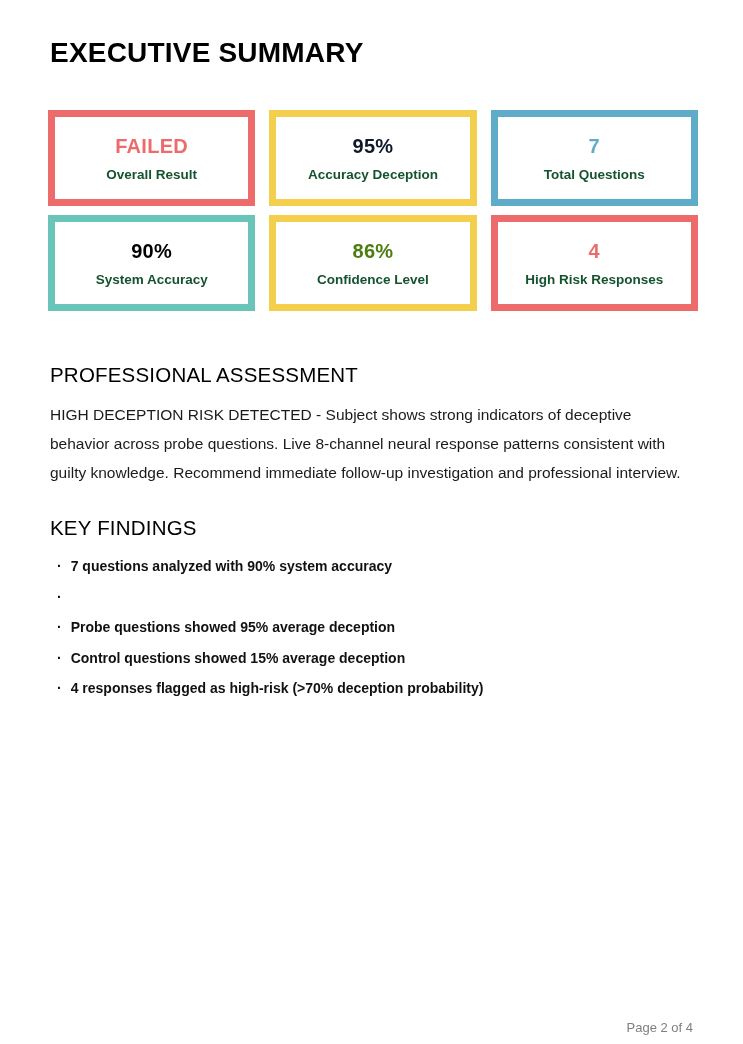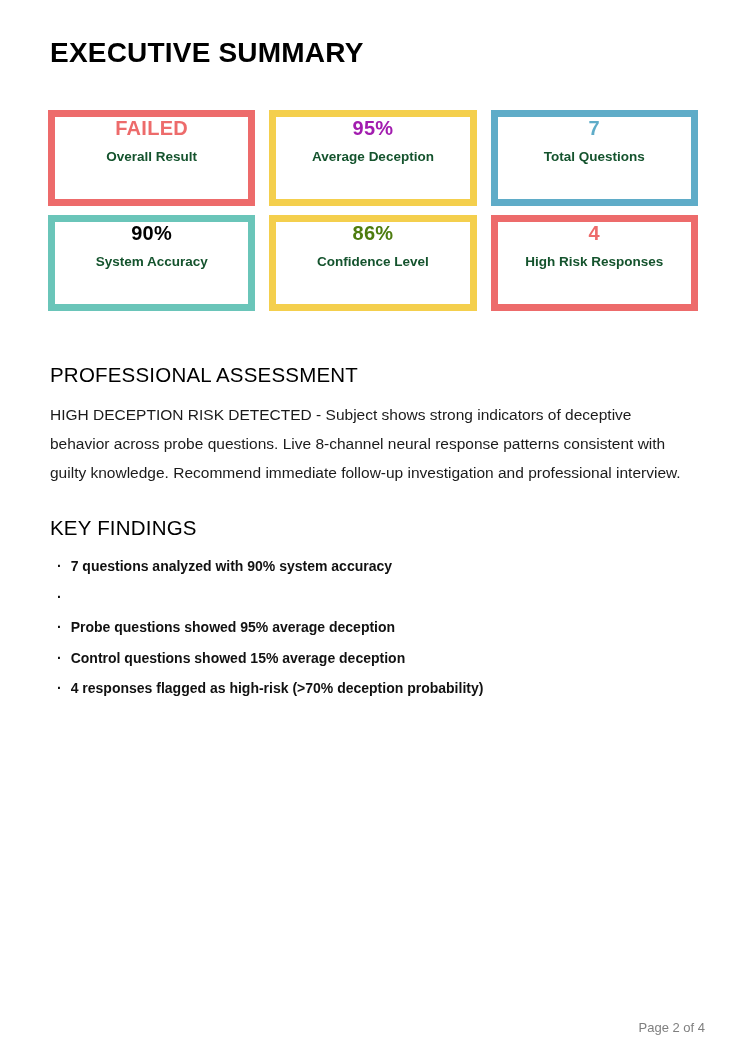--- a/index.html
+++ b/index.html
@@ -28,20 +28,21 @@
     margin: 41px 45px 0 48px;
   }
   .stat-card {
     box-sizing: border-box;
     height: 96px;
     border: 7px solid #cccccc; 
     background: #ffffff;
     display: flex;
     flex-direction: column;
     align-items: center;
+    justify-content: center;
   }
   .stat-value {
     font-size: 20px;
     font-weight: bold;
     margin-bottom: 9px;
     letter-spacing: 0.3px;
   }
   .stat-label {
     font-size: 13.5px;
     font-weight: bold;
@@ -79,41 +80,41 @@
     padding-left: 7px;
   }
   .bullet-dot {
     font-size: 14px;
     margin-right: 9px;
     font-weight: bold;
   }
   .page-footer {
     position: absolute;
     top: 1004px;
-    right: 38px;
+    right: 50px;
     font-size: 13px;
     color: #7f7f7f;
     font-weight: normal;
   }
 </style>
 </head>
 <body>
 
 <div class="page">
 
   <h1 class="page-title">EXECUTIVE SUMMARY</h1>
 
   <div class="cards">
     <div class="stat-card" style="border-color: rgb(237, 107, 107);">
       <div class="stat-value" style="color: rgb(237, 107, 107);">FAILED</div>
       <div class="stat-label">Overall Result</div>
     </div>
     <div class="stat-card" style="border-color: rgb(244, 207, 77);">
-      <div class="stat-value" style="color: #a21caf;">95%</div>
-      <div class="stat-label">Average Deception</div>
+      <div class="stat-value" style="color: #0f172a;">95%</div>
+      <div class="stat-label">Accuracy Deception</div>
     </div>
     <div class="stat-card" style="border-color: rgb(95, 172, 200);">
       <div class="stat-value" style="color: rgb(95, 172, 200);">7</div>
       <div class="stat-label">Total Questions</div>
     </div>
     <div class="stat-card" style="border-color: rgb(106, 197, 185);">
       <div class="stat-value" style="color: #000000;">90%</div>
       <div class="stat-label">System Accuracy</div>
     </div>
     <div class="stat-card" style="border-color: rgb(244, 207, 77);">

